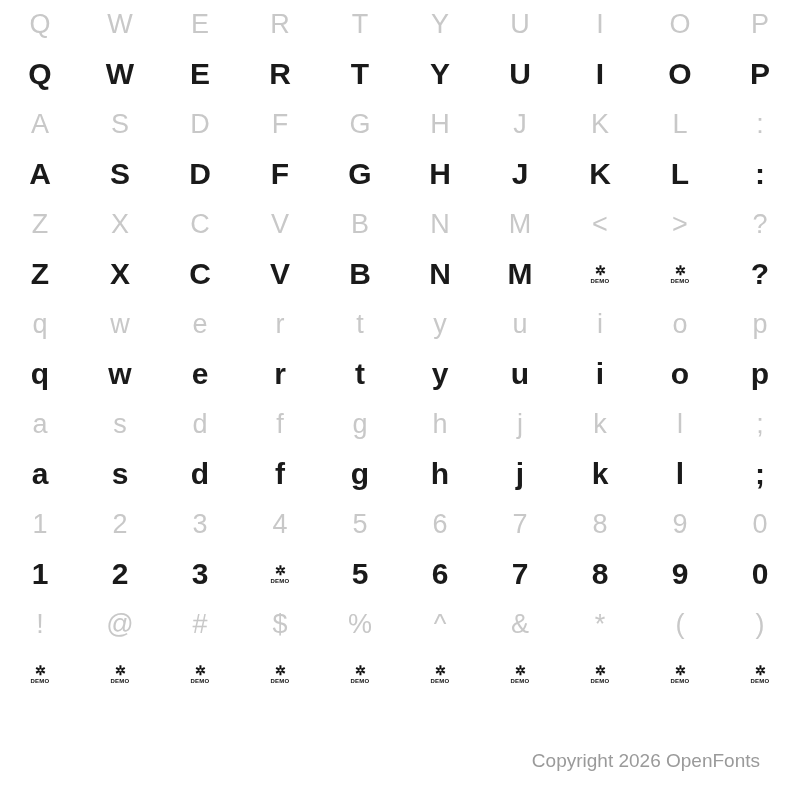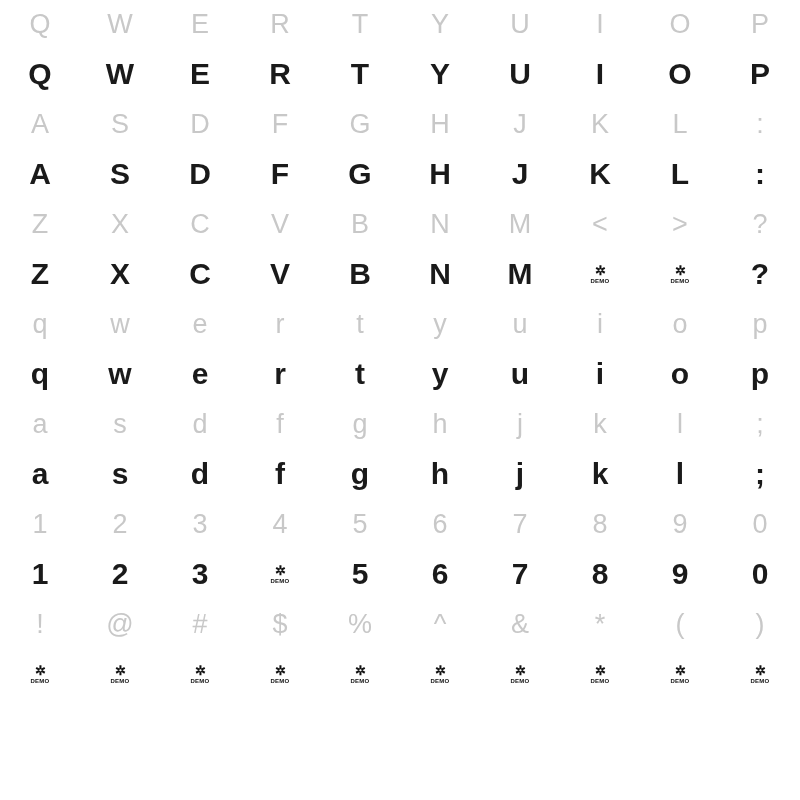--- a/index.html
+++ b/index.html
@@ -322,13 +322,14 @@
           </span>
         </div>
         <div class="cell">
           <span class="demo-mark">
             <span class="leaf">✲</span>
             <span class="word">DEMO</span>
           </span>
         </div>
       </div>
     </div>
+  <div class="copyright">Copyright 2026 OpenFonts</div>
 </div>
 
 </body></html>

